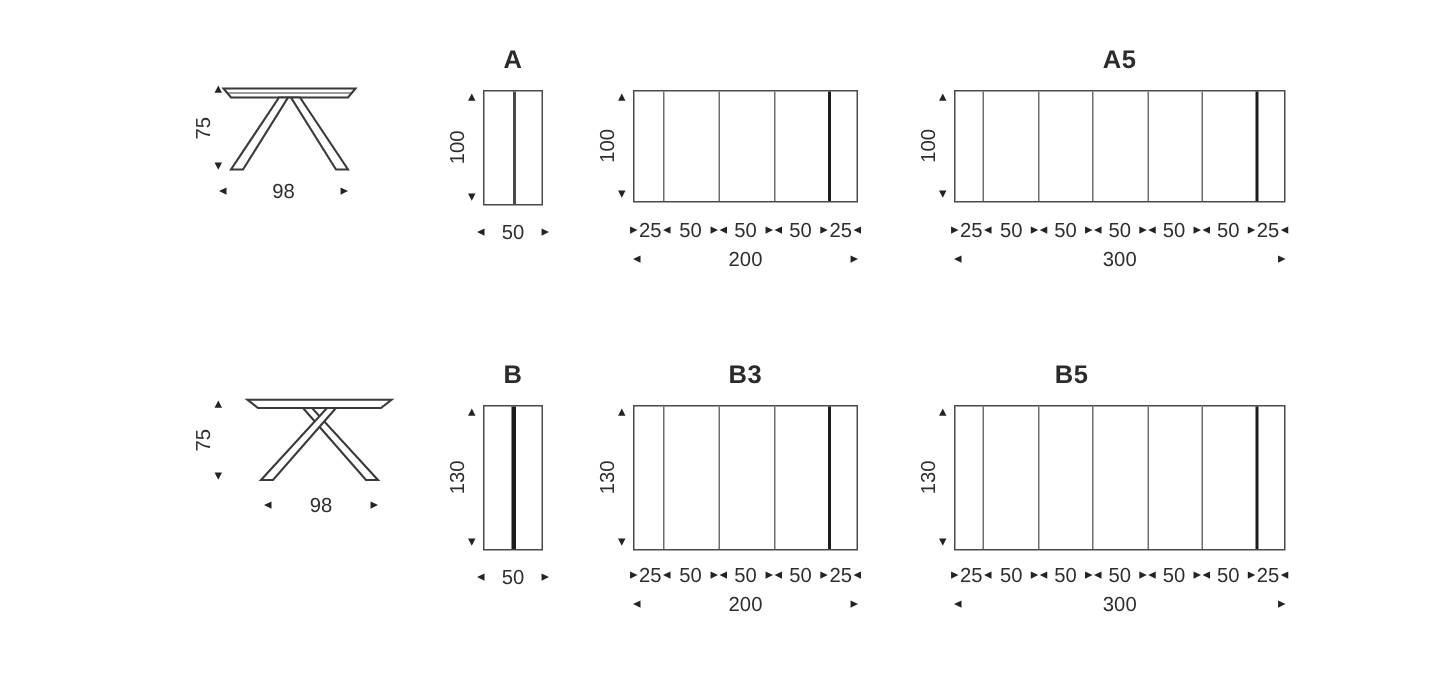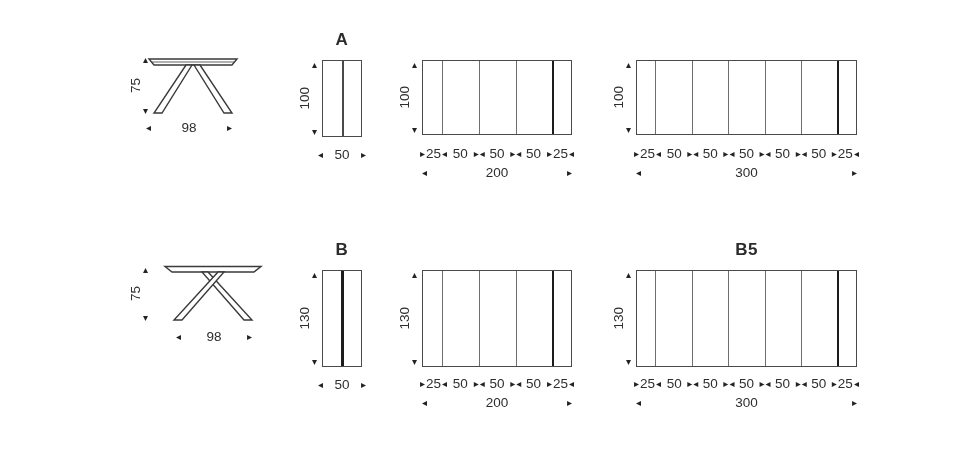--- a/index.html
+++ b/index.html
@@ -116,20 +116,21 @@
       <span>25</span>
       <i class="arr">◂</i>
     </span>
   </div>
   <div class="hdim" style="left:422px;top:165px;width:150px;">
     <i class="arr">◂</i>
     <span>200</span>
     <i class="arr">▸</i>
   </div>
 
+  <div class="dtitle" style="left:636px;top:30px;width:221px;">A5</div>
   <div class="rect" style="left:636px;top:60px;width:221px;height:75px;">
     <i class="vline" style="left:8.33%;"></i>
     <i class="vline" style="left:25%;"></i>
     <i class="vline" style="left:41.67%;"></i>
     <i class="vline" style="left:58.33%;"></i>
     <i class="vline" style="left:75%;"></i>
     <i class="vline thick" style="left:91.67%;"></i>
   </div>
   <div class="vdim" style="left:612px;top:60px;height:75px;">
     <i class="arr">▴</i>
@@ -199,20 +200,21 @@
     <i class="arr">▴</i>
     <span class="vlabel">130</span>
     <i class="arr">▾</i>
   </div>
   <div class="hdim" style="left:318px;top:377px;width:48px;">
     <i class="arr">◂</i>
     <span>50</span>
     <i class="arr">▸</i>
   </div>
 
+  <div class="dtitle" style="left:422px;top:240px;width:150px;">B3</div>
   <div class="rect" style="left:422px;top:270px;width:150px;height:97px;">
     <i class="vline" style="left:12.5%;"></i>
     <i class="vline" style="left:37.5%;"></i>
     <i class="vline" style="left:62.5%;"></i>
     <i class="vline thick" style="left:87.5%;"></i>
   </div>
   <div class="vdim" style="left:398px;top:270px;height:97px;">
     <i class="arr">▴</i>
     <span class="vlabel">130</span>
     <i class="arr">▾</i>
@@ -239,21 +241,21 @@
       <span>25</span>
       <i class="arr">◂</i>
     </span>
   </div>
   <div class="hdim" style="left:422px;top:395px;width:150px;">
     <i class="arr">◂</i>
     <span>200</span>
     <i class="arr">▸</i>
   </div>
 
-  <div class="dtitle" style="left:636px;top:240px;width:221px;">B5</div>
+  <div class="dtitle" style="left:604px;top:240px;width:221px;">B5</div>
   <div class="rect" style="left:636px;top:270px;width:221px;height:97px;">
     <i class="vline" style="left:8.33%;"></i>
     <i class="vline" style="left:25%;"></i>
     <i class="vline" style="left:41.67%;"></i>
     <i class="vline" style="left:58.33%;"></i>
     <i class="vline" style="left:75%;"></i>
     <i class="vline thick" style="left:91.67%;"></i>
   </div>
   <div class="vdim" style="left:612px;top:270px;height:97px;">
     <i class="arr">▴</i>

